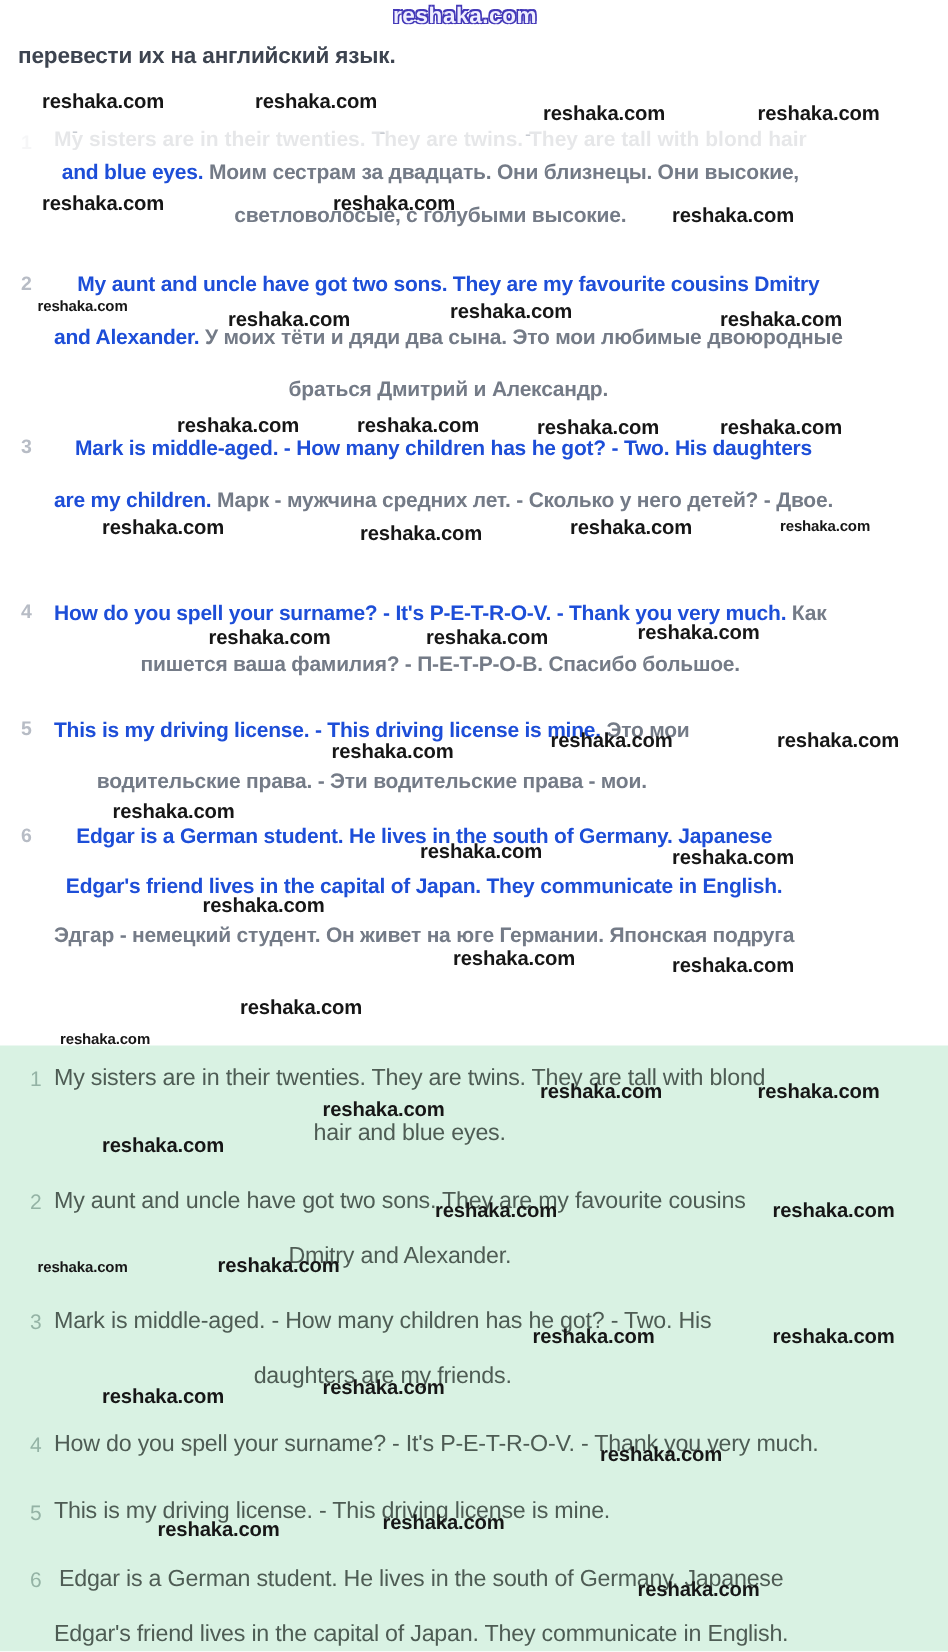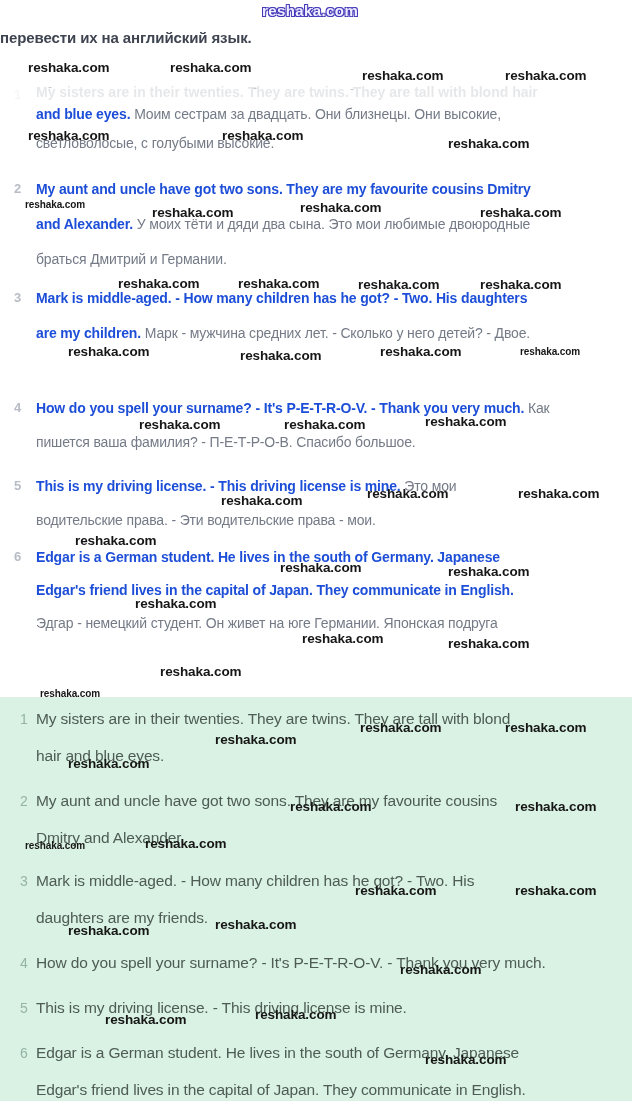--- a/index.html
+++ b/index.html
@@ -1,49 +1,49 @@
 <!DOCTYPE html>
 <html><head>
 <meta charset="utf-8">
 <style>
   html,body{margin:0;padding:0;}
   body{
     width:632px;height:1101px;overflow:hidden;background:#ffffff;
     font-family:"Liberation Sans","DejaVu Sans",sans-serif;
   }
-  .screen{position:relative;width:632px;height:1101px;overflow:hidden;}
+  .screen{position:relative;width:632px;height:1101px;overflow:hidden;text-align:center;}
 
   
   .wm{
     position:absolute;z-index:6;white-space:nowrap;
     font-size:13.5px;font-weight:700;color:#161616;letter-spacing:-0.1px;
   }
   .wm-small{font-size:10px;}
   .wm-dash{font-size:12px;font-weight:400;color:#c3c7ce;}
   .site-logo{
     position:absolute;left:262px;top:2px;z-index:7;
     font-size:15px;font-weight:700;letter-spacing:0.4px;color:#efeeff;
     text-shadow:-1px -1px 0 #4338b8,1px -1px 0 #4338b8,-1px 1px 0 #4338b8,1px 1px 0 #4338b8;
   }
 
   
   .intro{
-    position:absolute;left:0;top:29px;
+    position:absolute;left:12px;top:29px;
     font-size:15px;font-weight:700;color:#3d4450;letter-spacing:-0.1px;white-space:nowrap;
   }
   .t-item{position:absolute;left:0;width:632px;}
   .t-num{
     position:absolute;left:14px;top:1px;
     font-size:13px;font-weight:700;color:#b7bcc5;line-height:20px;
   }
   .t-item.ghost-num .t-num{opacity:0.12;}
   .t-lines{position:absolute;left:36px;top:0;}
   .line{height:var(--lh);line-height:20px;padding-top:1px;white-space:nowrap;font-size:14px;}
   .en{font-weight:700;color:#1d4ed8;letter-spacing:-0.15px;}
-  .ru{font-weight:400;color:#747b87;letter-spacing:-0.15px;}
+  .ru{font-weight:700;color:#747b87;letter-spacing:-0.15px;}
   .ghost{
     height:19px;line-height:16px;white-space:nowrap;overflow:hidden;
     font-size:14px;font-weight:700;color:#3d4450;opacity:0.12;
   }
 
   
   .answers{position:absolute;left:0;top:697px;width:632px;height:404px;background:#d9f2e3;}
   .a-item{position:absolute;left:0;width:632px;}
   .a-num{
     position:absolute;left:20px;top:2px;
@@ -126,21 +126,21 @@
       <div class="line"><span class="en">and blue eyes.</span><span class="ru"> Моим сестрам за двадцать. Они близнецы. Они высокие,</span></div>
       <div class="line"><span class="en"></span><span class="ru">светловолосые, с голубыми высокие.</span></div>
     </div>
   </div>
 
   <div class="t-item" style="top:178px;--lh:34px">
     <span class="t-num">2</span>
     <div class="t-lines">
       <div class="line"><span class="en">My aunt and uncle have got two sons. They are my favourite cousins Dmitry</span><span class="ru"></span></div>
       <div class="line"><span class="en">and Alexander.</span><span class="ru"> У моих тёти и дяди два сына. Это мои любимые двоюродные</span></div>
-      <div class="line"><span class="en"></span><span class="ru">браться Дмитрий и Германии.</span></div>
+      <div class="line"><span class="en"></span><span class="ru">браться Дмитрий и Александр.</span></div>
     </div>
   </div>
 
   <div class="t-item" style="top:287px;--lh:34px">
     <span class="t-num">3</span>
     <div class="t-lines">
       <div class="line"><span class="en">Mark is middle-aged. - How many children has he got? - Two. His daughters</span><span class="ru"></span></div>
       <div class="line"><span class="en">are my children.</span><span class="ru"> Марк - мужчина средних лет. - Сколько у него детей? - Двое.</span></div>
     </div>
   </div>

